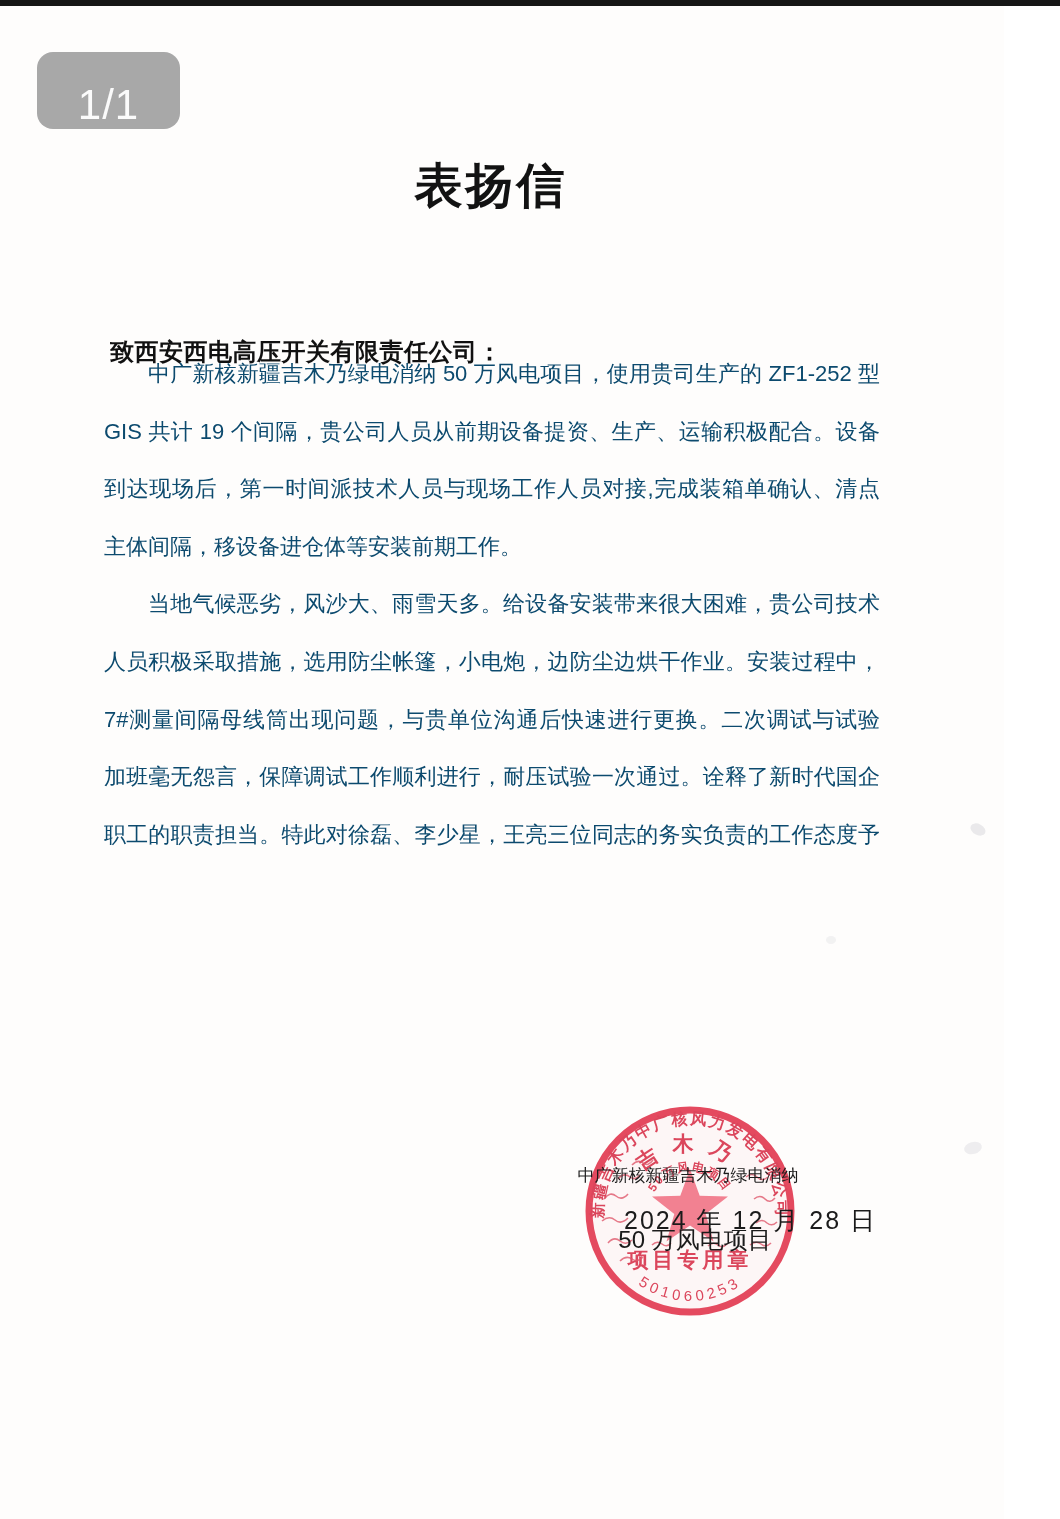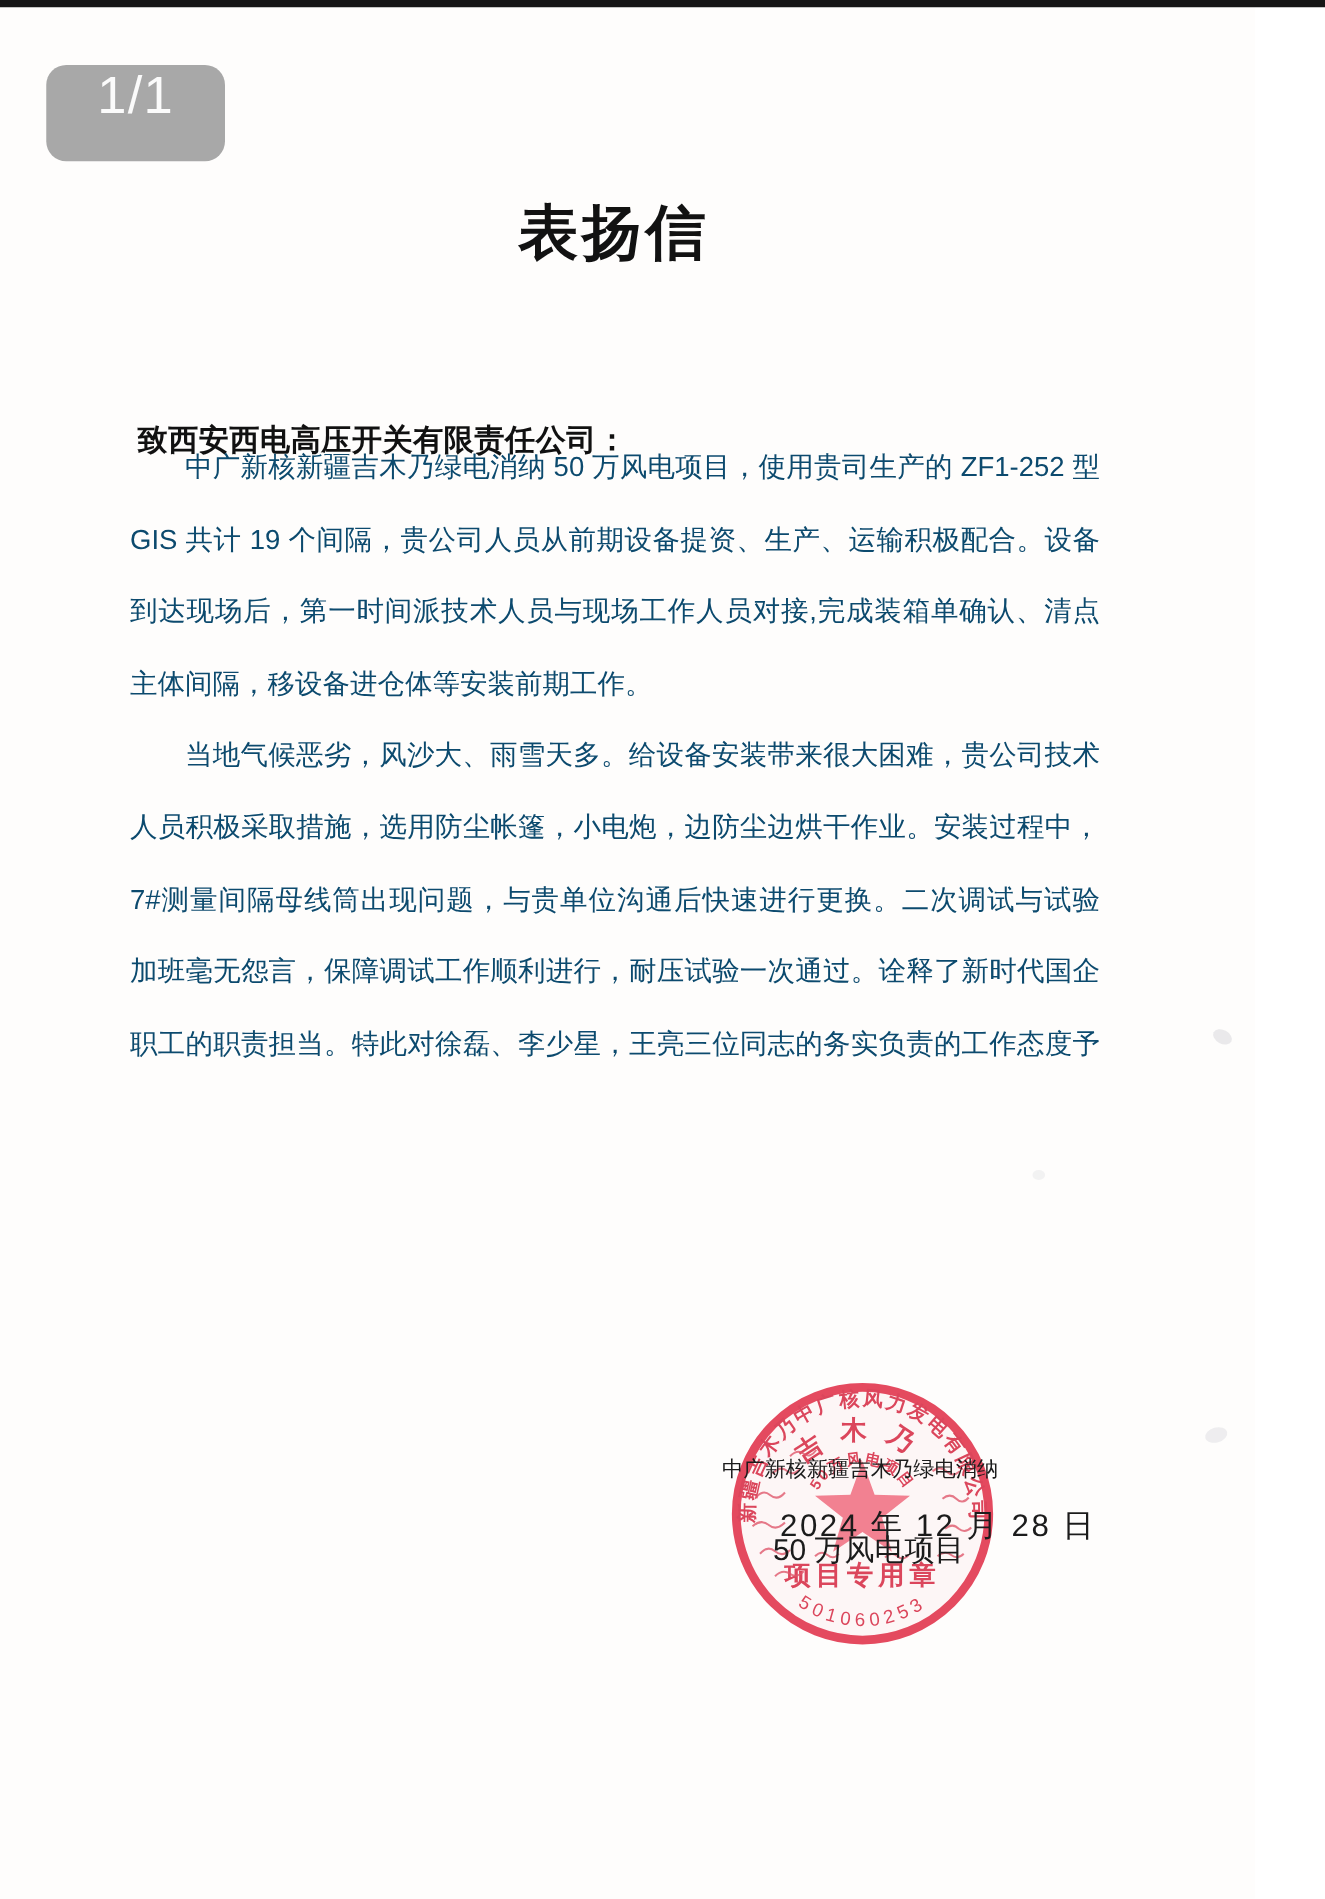--- a/index.html
+++ b/index.html
@@ -9,21 +9,21 @@
     font-family:"Liberation Sans","DejaVu Sans",sans-serif;
   }
   #page{position:absolute;inset:0;}
   #top-strip{position:absolute;left:0;top:0;width:1060px;height:6px;background:#161616;}
   #scan{position:absolute;left:0;top:6px;width:1004px;height:1513px;background:#fefdfc;}
   #right-gutter{position:absolute;right:0;top:6px;width:56px;height:1513px;background:#ffffff;}
 
   #page-badge{
     position:absolute;left:37px;top:52px;width:143px;height:77px;
     background:#a8a8a8;border-radius:16px;
-    display:flex;align-items:flex-start;justify-content:center;
+    display:flex;align-items:flex-end;justify-content:center;
     color:#fbfbfb;font-size:42px;letter-spacing:1px;
   }
 
   #title{
     position:absolute;left:0;top:148px;width:982px;margin:0;
     text-align:center;font-size:48px;font-weight:700;color:#121212;letter-spacing:3px;
   }
   #salutation{
     position:absolute;left:110px;top:292px;
     font-size:24px;font-weight:700;color:#111;letter-spacing:0.5px;margin-top:38px;

